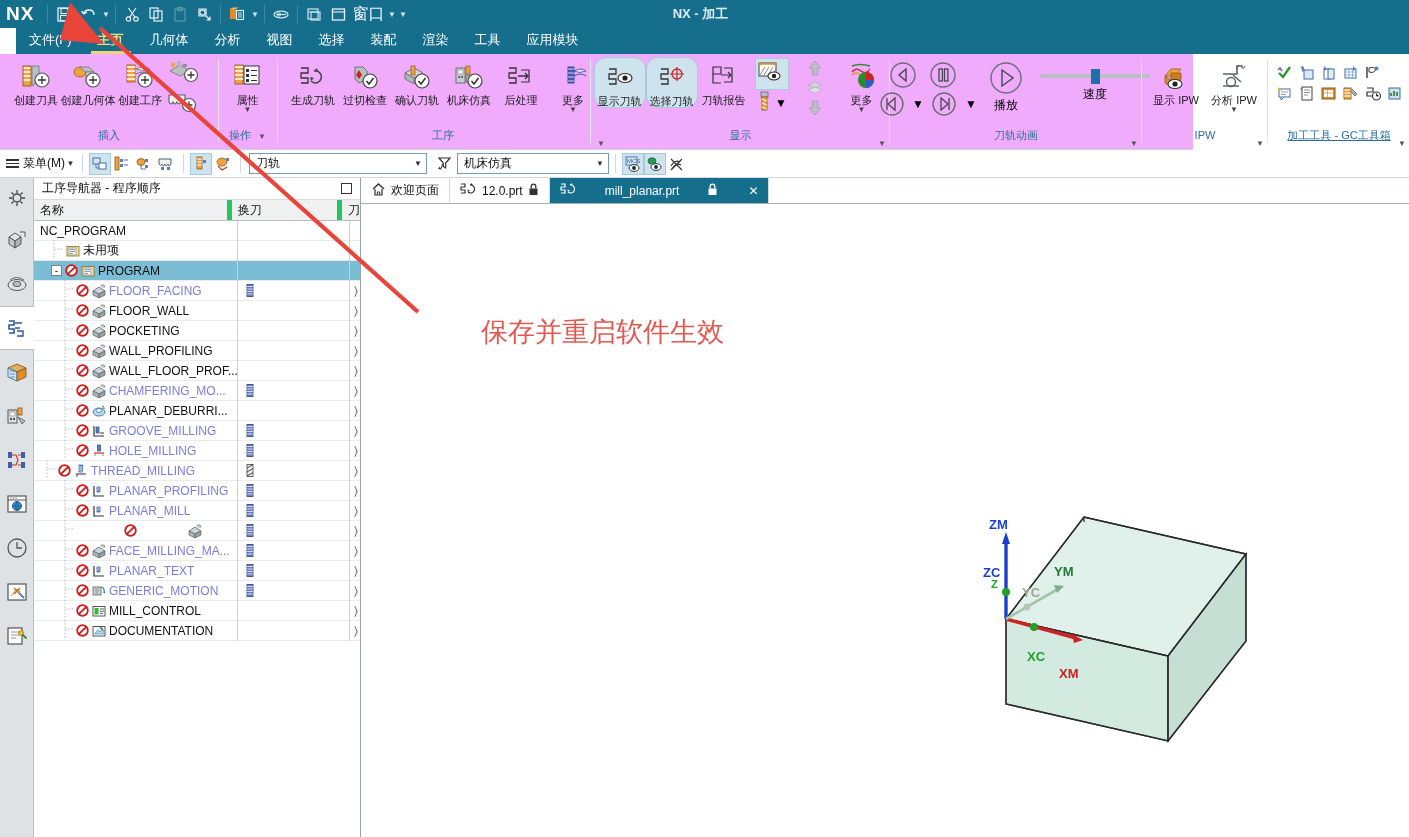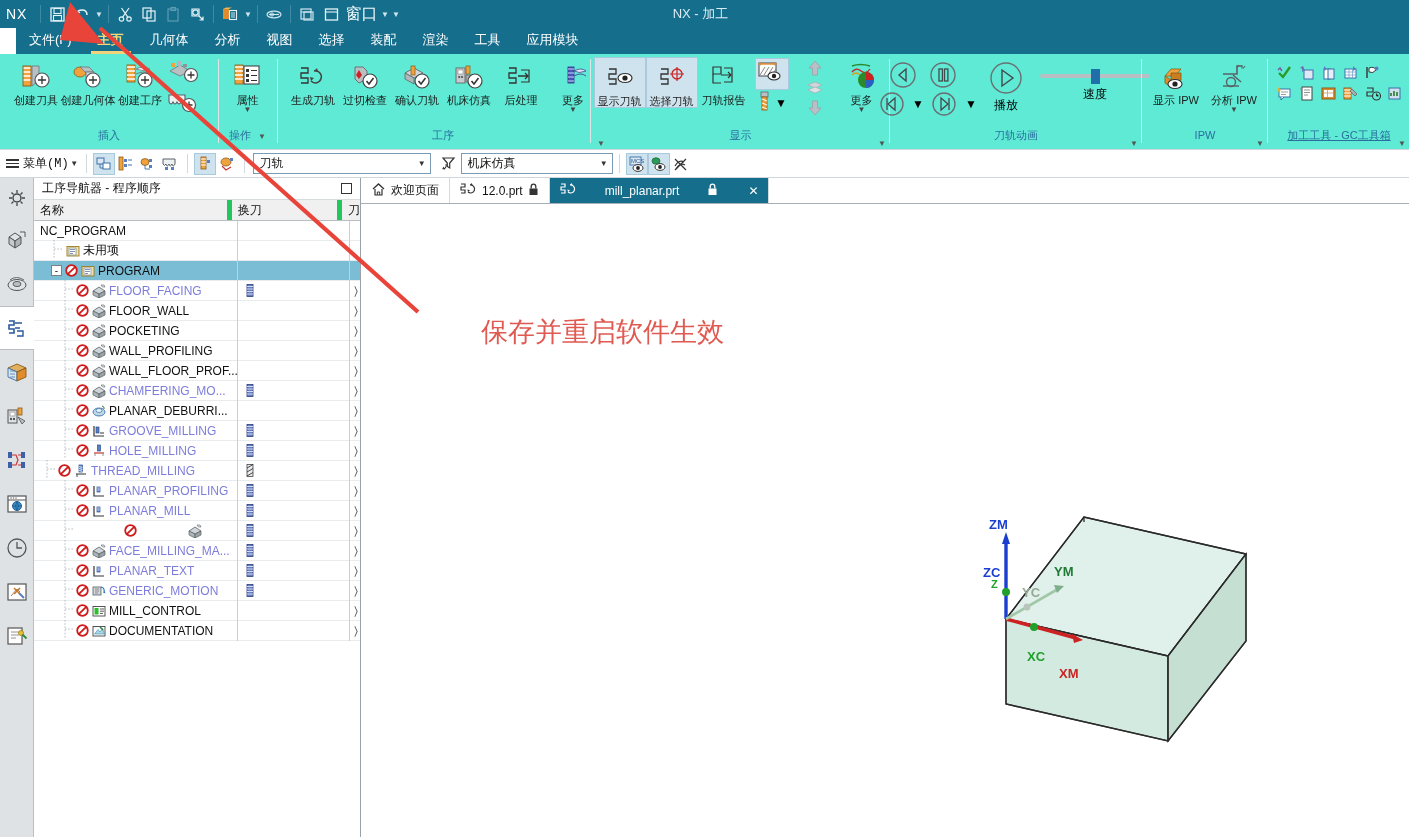--- a/index.html
+++ b/index.html
@@ -13,97 +13,97 @@
   }
   #app { position: relative; width: 1409px; height: 837px; }
 
   
   .titlebar {
     position: absolute; left: 0; top: 0; width: 1409px; height: 28px;
     background: #156e8c; color: #eaf4f8;
     display: flex; align-items: center;
   }
   .nx-logo {
-    font-size: 14px; font-weight: normal; letter-spacing: 1px;
+    font-size: 19px; font-weight: bold; letter-spacing: 1px;
     color: #ffffff; padding: 0 9px 0 6px;
   }
   .qa-sep { width: 1px; height: 18px; background: #3e8aa4; margin: 0 4px; }
   .qa-btn {
     width: 24px; height: 24px; display: flex; align-items: center; justify-content: center;
     color: #dff0f6;
   }
   .qa-btn svg { display: block; }
   .qa-caret {
     width: 11px; height: 24px; display: flex; align-items: center; justify-content: center;
     font-size: 8px; color: #cfe6ee;
   }
   .qa-text { font-size: 16px; color: #f0f8fb; padding: 0 2px; }
   .title-center {
     position: absolute; left: 0; right: 8px; top: 0; height: 28px;
     display: flex; align-items: center; justify-content: center;
-    font-size: 13px; color: #d9ecf3; pointer-events: none;
+    font-size: 13px; color: #d9ecf3; pointer-events: none; font-weight: bold;
   }
 
   
   .menubar {
     position: absolute; left: 16px; top: 28px; width: 1409px; height: 26px;
     background: #156e8c; display: flex; align-items: flex-end;
   }
   .menu-tab {
     padding: 2px 13px 5px 13px; font-size: 13px; color: #ffffff; position: relative;
   }
   .menu-tab.active { color: #f5d97a; font-weight: bold; }
   .menu-tab.active::after {
     content: ''; position: absolute; left: 6px; right: 6px; bottom: 0; height: 3px;
     background: #f2d27a;
   }
 
   
   .ribbon {
-    position: absolute; left: 0; top: 54px; width: 1409px; height: 96px;
-    background: #5eead4; border-bottom: 1px solid #cfd6da;
+    position: absolute; left: 0; top: 54px; width: 1193px; height: 96px;
+    background: #f0abfc; border-bottom: 1px solid #cfd6da;
   }
   .rgroup {
     position: absolute; top: 0; height: 96px;
     display: flex; flex-direction: column; align-items: center;
   }
   .rgroup .gitems { display: flex; align-items: flex-start; height: 72px; padding-top: 3px; }
   .rgroup .glabel {
     font-size: 11px; color: #2a6f9e; text-align: center; width: 100%;
     position: relative; height: 18px; line-height: 18px;
   }
   .rgroup .glabel.underline { text-decoration: underline; }
   .gdiv { position: absolute; top: 5px; width: 1px; height: 84px; background: #dfe4e7; }
   .ritem {
     display: flex; flex-direction: column; align-items: center;
     width: 52px; padding-top: 3px;
   }
   .ritem .ico { height: 34px; display: flex; align-items: center; justify-content: center; }
   .ritem .lbl { font-size: 11px; color: #1b1b1b; text-align: center; line-height: 12px; white-space: nowrap; }
   .ritem .dcar { font-size: 8px; color: #444; line-height: 8px; }
-  .ritem.sel { background: #cfe3ee; border: 1px solid #a8cade; border-radius: 1px; }
+  .ritem.sel { background: #cfe3ee; border: 1px solid #a8cade; border-radius: 12px; }
   .gcaret { position: absolute; right: 3px; bottom: 2px; font-size: 8px; color: #555; }
 
   
   .icgrid { display: flex; flex-direction: column; gap: 2px; padding-top: 6px; }
   .icrow { display: flex; gap: 3px; align-items: center; }
   .icrow .sic { width: 19px; height: 19px; display: flex; align-items: center; justify-content: center; }
 
   
   .toolbar2 {
     position: absolute; left: 0; top: 150px; width: 1409px; height: 28px;
     background: #ffffff; border-bottom: 1px solid #cfd6da;
     display: flex; align-items: center; padding-left: 6px;
   }
   .tb-sep { width: 1px; height: 19px; background: #d3d9dd; margin: 0 6px; }
   .tb-icon { width: 22px; height: 22px; display: flex; align-items: center; justify-content: center; }
   .tb-icon.sel { background: #cfe3ee; border: 1px solid #a8cade; }
   .hamburger { display: flex; flex-direction: column; gap: 2px; width: 13px; margin-right: 4px; }
   .hamburger i { display: block; height: 1.5px; background: #333; width: 100%; }
-  .tb-menu-label { font-size: 12px; color: #111; font-family: Liberation Mono, monospace; }
+  .tb-menu-label { font-size: 12px; color: #111; }
   .combo {
     height: 21px; border: 1px solid #7a9bb5; background: #fff;
     display: flex; align-items: center; justify-content: space-between;
     padding: 0 4px 0 6px; font-size: 12px; color: #111;
   }
   .combo .cv { white-space: nowrap; overflow: hidden; }
   .combo .ca { font-size: 8px; color: #333; }
 
   
   .rail {

